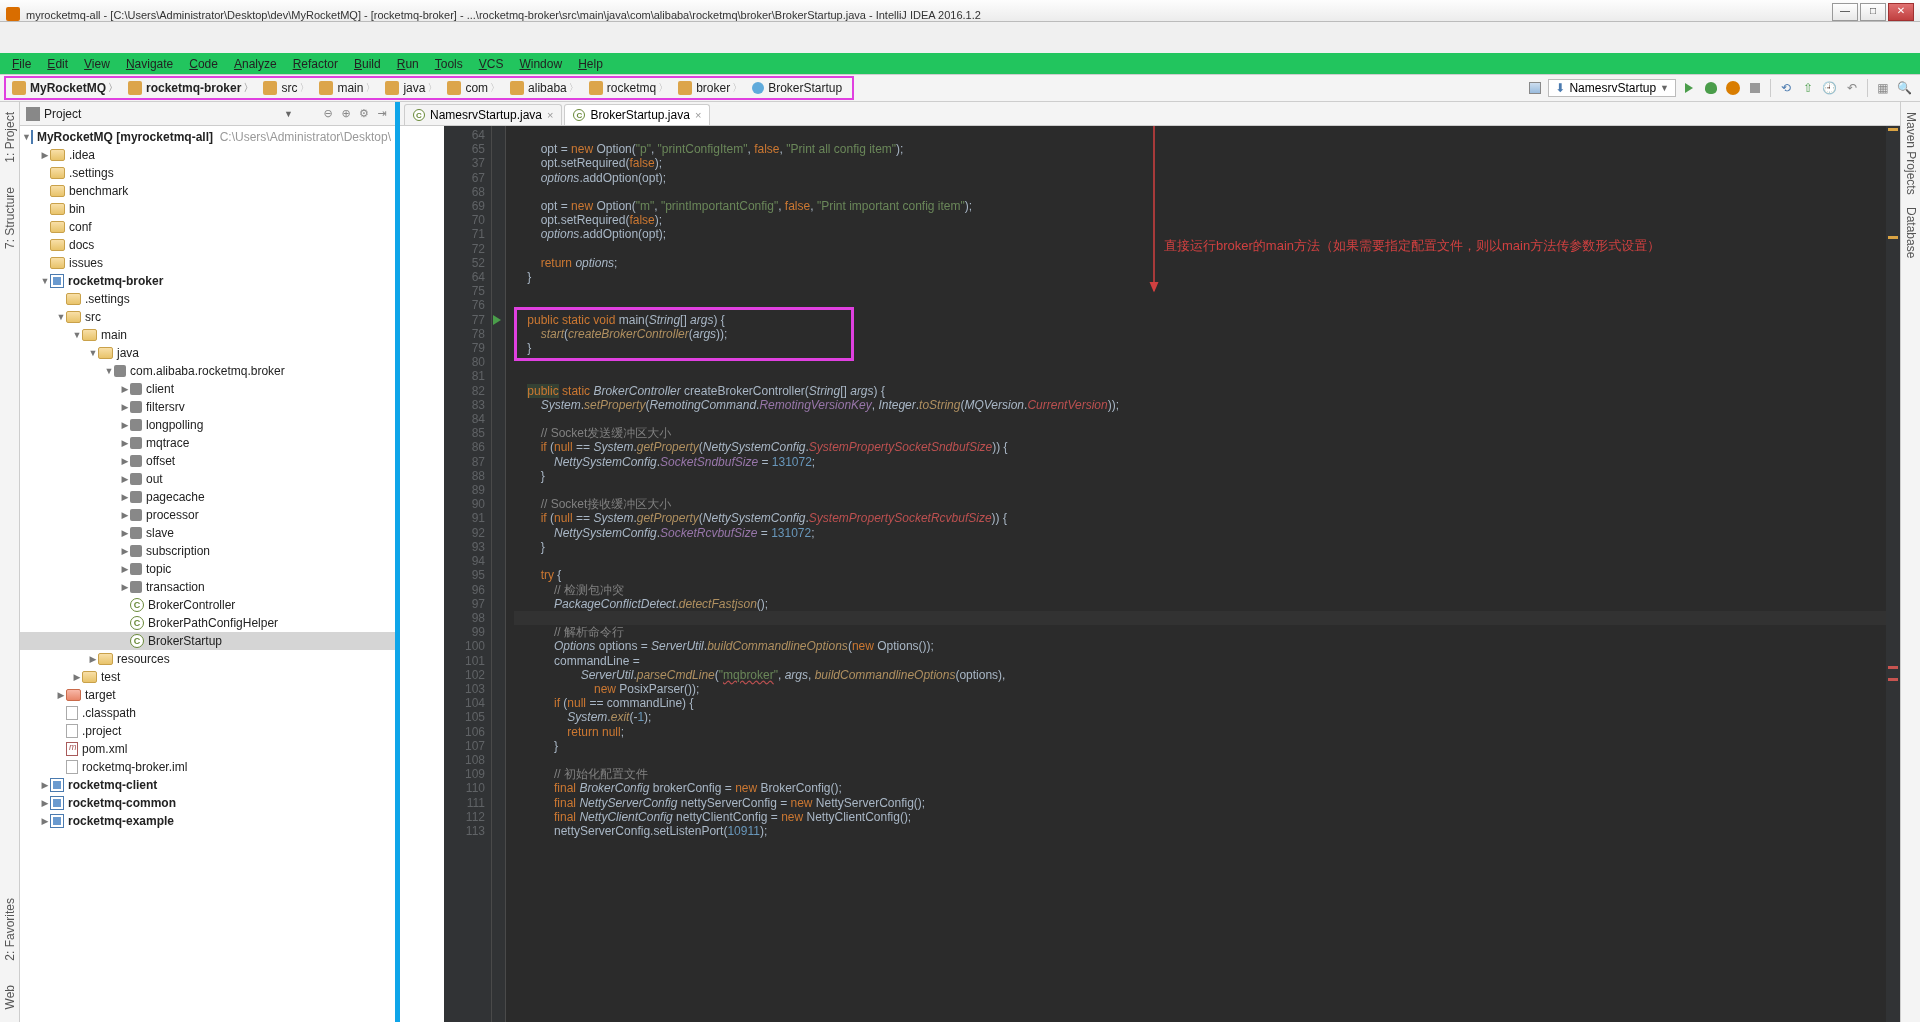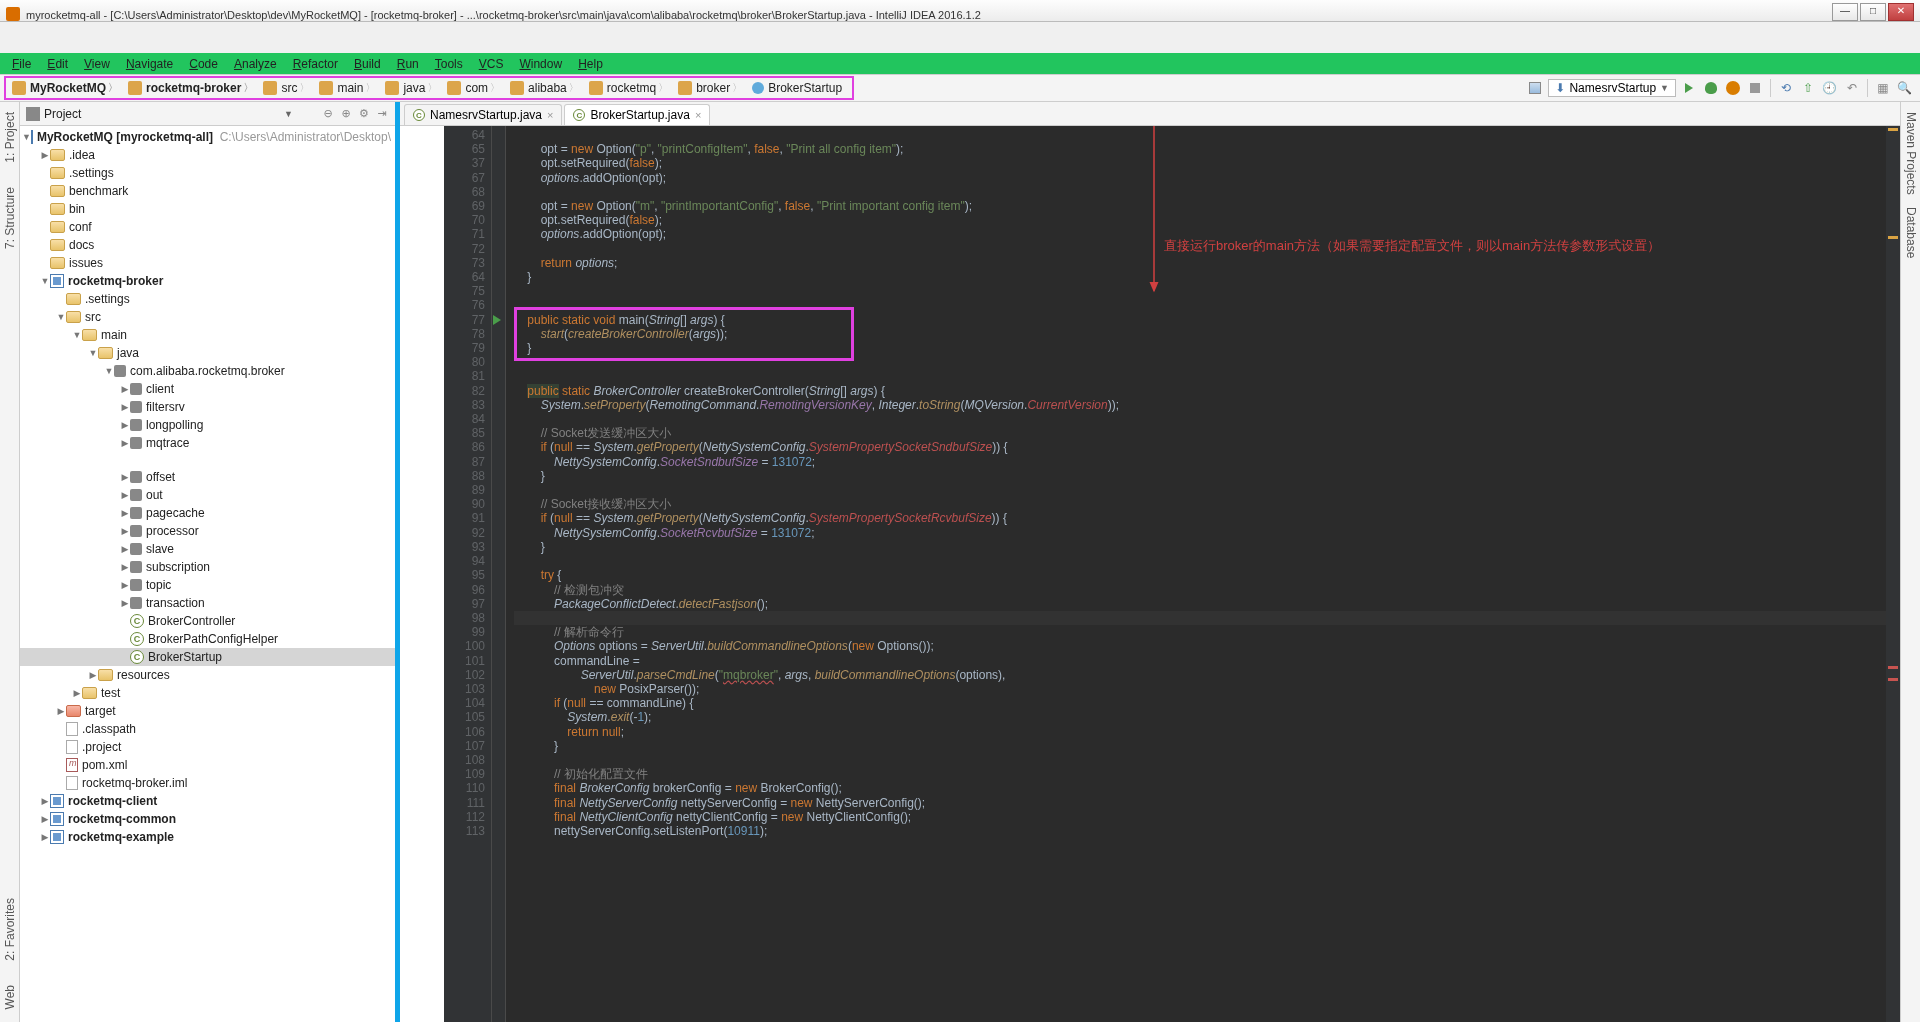--- a/index.html
+++ b/index.html
@@ -322,21 +322,21 @@
         <div class="tree-row" style="padding-left: 100px;">
           <span class="arrow right"></span>
           <span class="ticon pkg"></span>
           <span>longpolling</span>
         </div>
         <div class="tree-row" style="padding-left: 100px;">
           <span class="arrow right"></span>
           <span class="ticon pkg"></span>
           <span>mqtrace</span>
         </div>
-        <div class="tree-row" style="padding-left: 100px; margin-top: 16px;">
+        <div class="tree-row" style="padding-left: 100px;">
           <span class="arrow right"></span>
           <span class="ticon pkg"></span>
           <span>offset</span>
         </div>
         <div class="tree-row" style="padding-left: 100px;">
           <span class="arrow right"></span>
           <span class="ticon pkg"></span>
           <span>out</span>
         </div>
         <div class="tree-row" style="padding-left: 100px;">
@@ -454,21 +454,21 @@
       <div class="gutter" id="linenums">
           <div>64</div>
           <div>65</div>
           <div>37</div>
           <div>67</div>
           <div>68</div>
           <div>69</div>
           <div>70</div>
           <div>71</div>
           <div>72</div>
-          <div>73</div>
+          <div>52</div>
           <div>64</div>
           <div>75</div>
           <div>76</div>
           <div>77</div>
           <div>78</div>
           <div>79</div>
           <div>80</div>
           <div>81</div>
           <div>82</div>
           <div>83</div>

